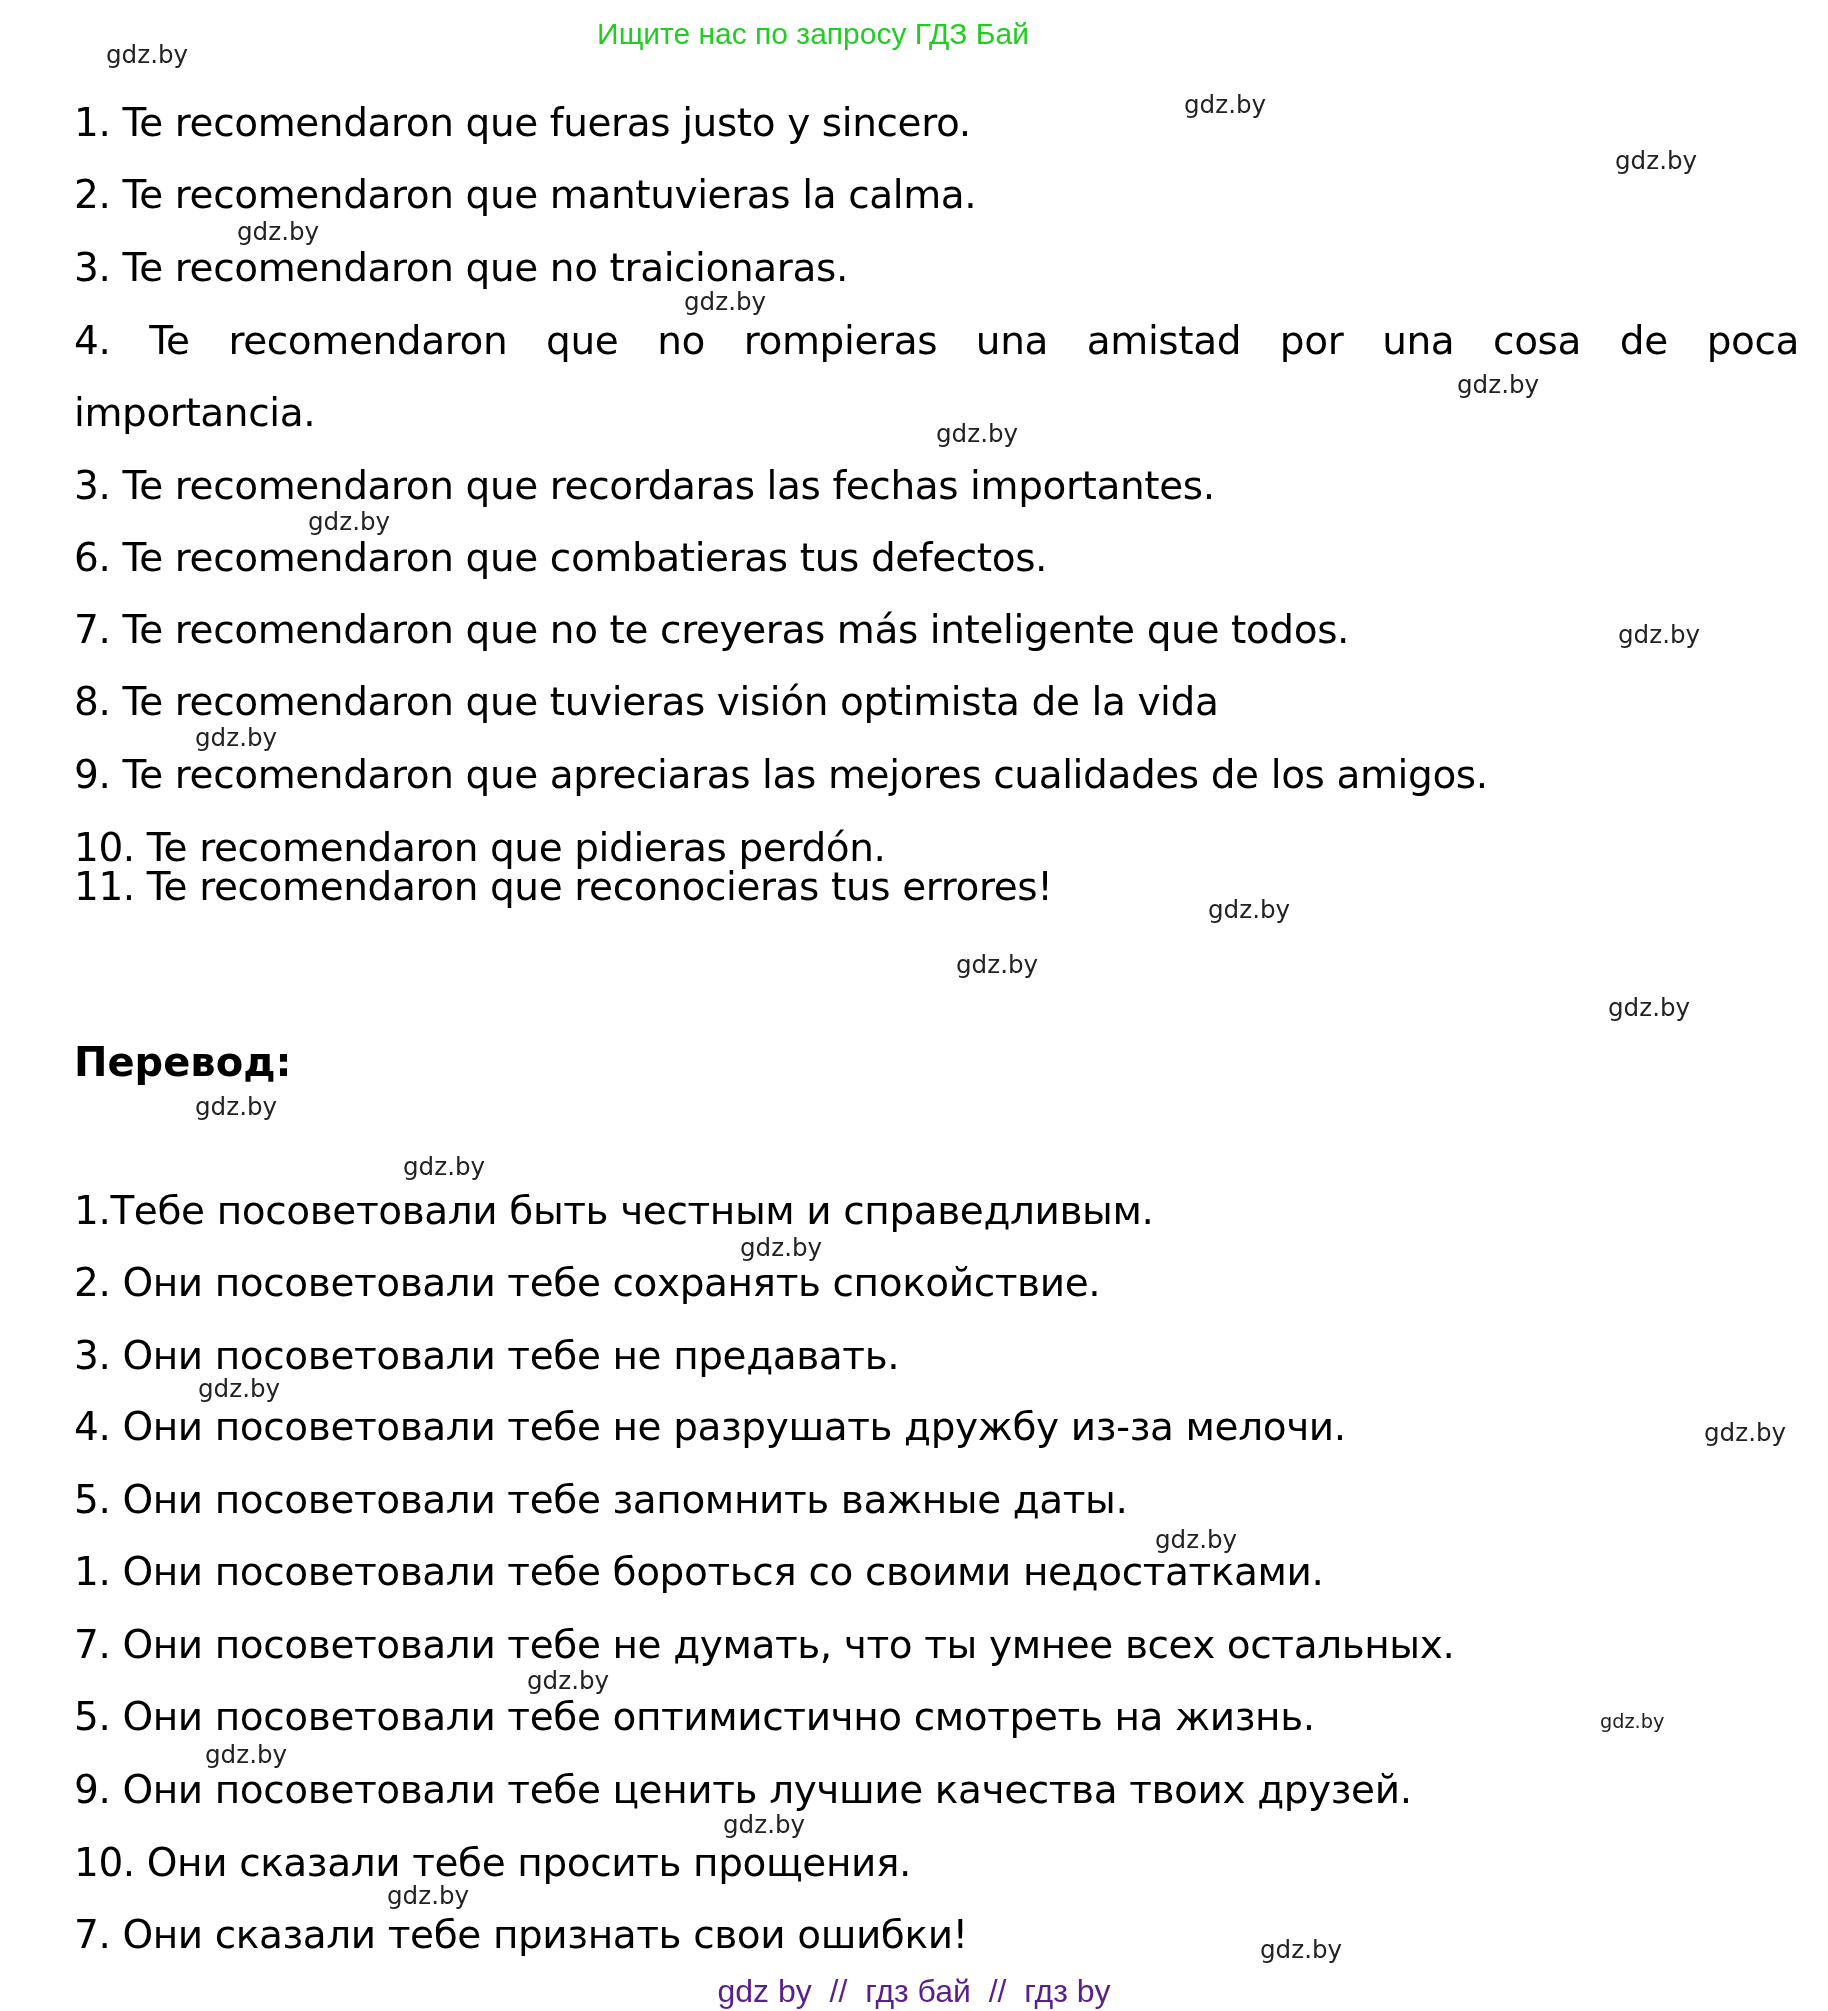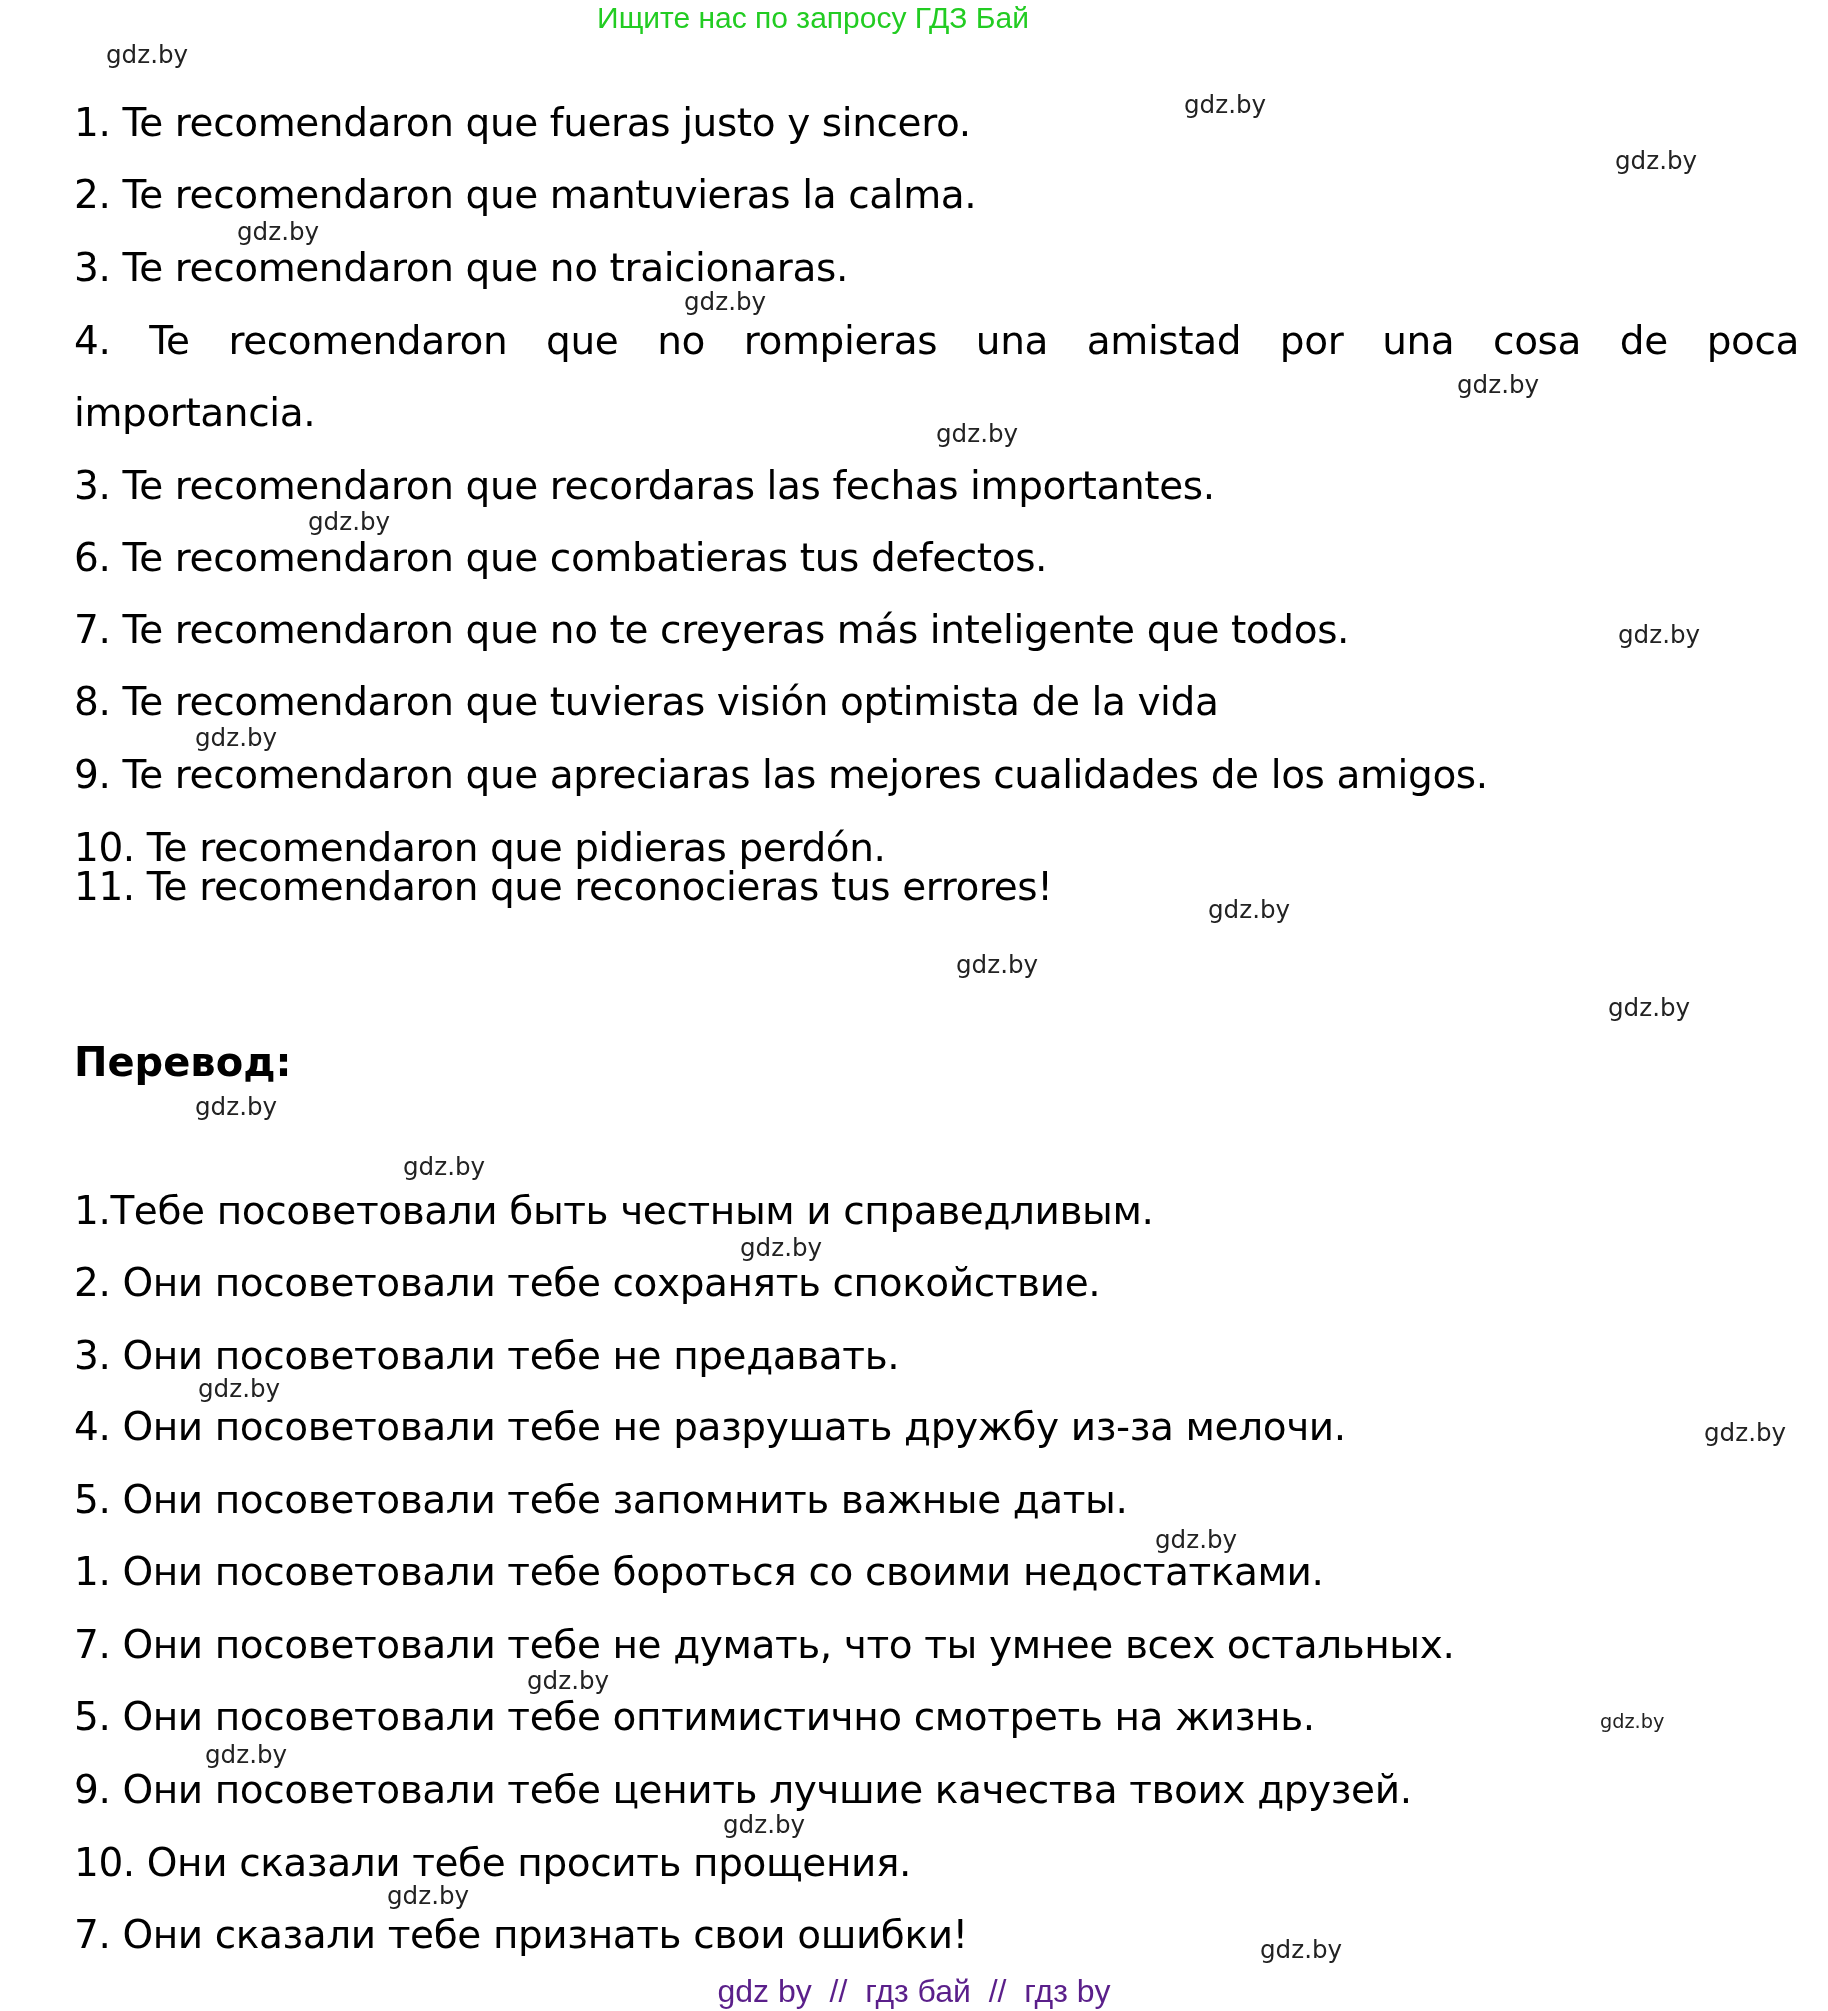--- a/index.html
+++ b/index.html
@@ -1,17 +1,17 @@
 <!DOCTYPE html>
 <html style="font-size:14px"><head>
 <meta charset="utf-8">
 <style>
   html, body { margin:0; padding:0; background:#ffffff; }
   body { width:1828px; height:2011px; position:relative; overflow:hidden; font-family:"DejaVu Sans", sans-serif; color:#000; }
-  .top-banner { position:absolute; top:0; left:0; width:1626px; text-align:center; font-family:"Liberation Sans", sans-serif; font-size:30px; color:#22cc22; line-height:35px; }
+  .top-banner { position:absolute; top:16px; left:0; width:1626px; text-align:center; font-family:"Liberation Sans", sans-serif; font-size:30px; color:#22cc22; line-height:35px; }
   .line { position:absolute; left:74px; font-size:39px; line-height:46px; white-space:nowrap; letter-spacing:-0.4px;text-align:center; }
   .line.justify { width:1725px; white-space:normal; text-align:justify; text-align-last:justify; }
   .heading { position:absolute; left:74px; font-size:40px; font-weight:bold; line-height:49px; }
   .wm { position:absolute; font-family:"DejaVu Sans", sans-serif; font-size:24.6px; color:#222; line-height:28px;margin-left:31px; }
   .footer { position:absolute; top:1973px; left:0; width:1828px; text-align:center; font-family:"Liberation Sans", sans-serif; font-size:32px; color:#5a1f8a; line-height:37px; white-space:pre; }
 </style>
 </head>
 <body>
 
 <div class="top-banner">Ищите нас по запросу ГДЗ Бай</div>

